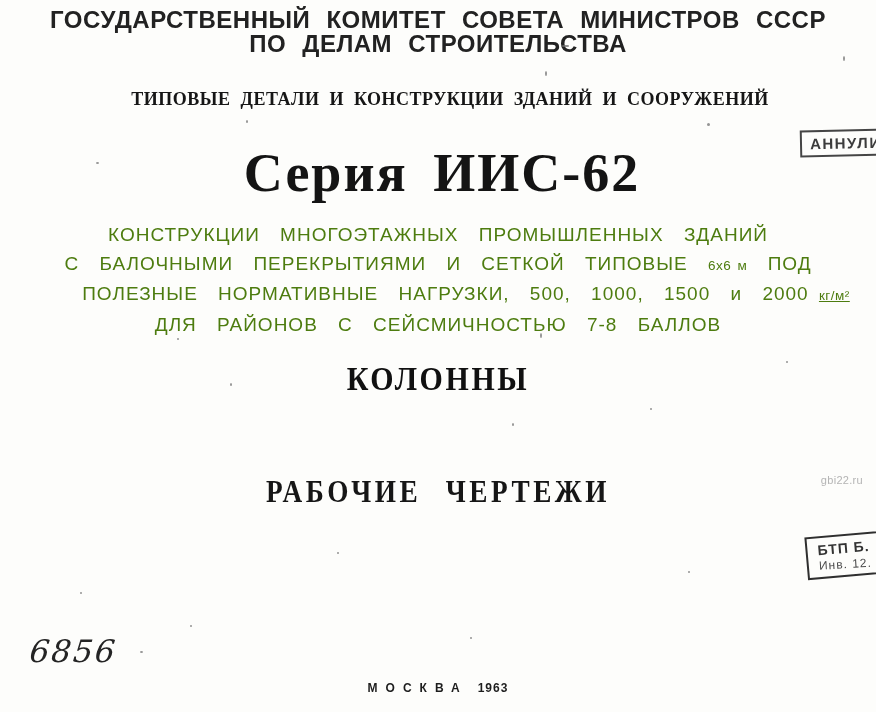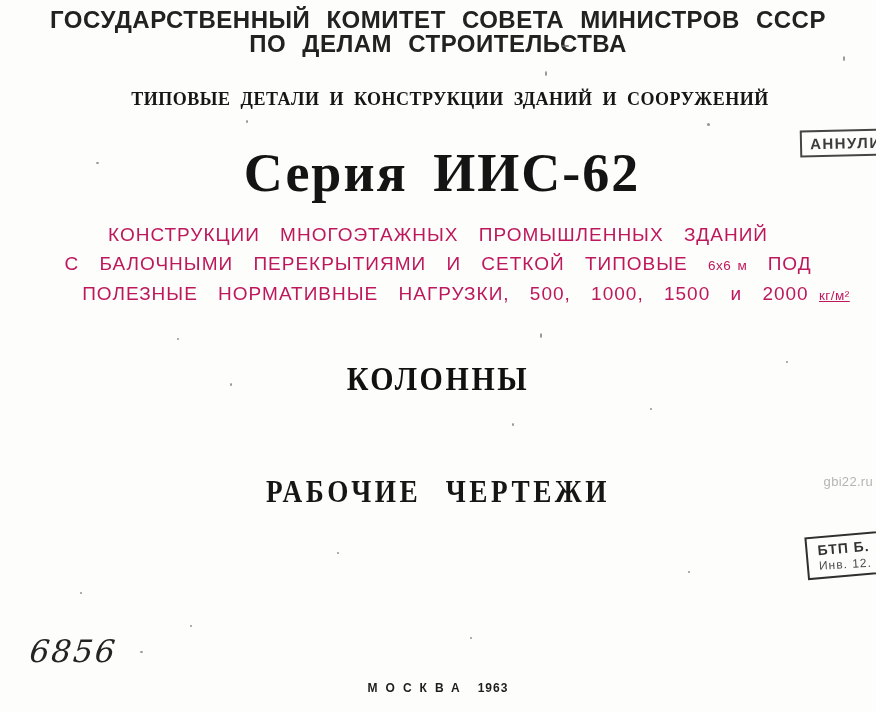--- a/index.html
+++ b/index.html
@@ -33,21 +33,21 @@
   .series-title {
     position: absolute; top: 142px; left: 4px; width: 100%; text-align: center;
     font-family: "Liberation Serif", serif; font-weight: bold;
     font-size: 54px; letter-spacing: 2px; word-spacing: 10px; color: #141414;
   }
 
   
   .desc { position: absolute; top: 221px; left: 0; width: 876px; text-align: center; }
   .desc-line {
     font-size: 19px; letter-spacing: 1px; word-spacing: 14px;
-    line-height: 28.5px; color: #be185d; white-space: nowrap;
+    line-height: 28.5px; color: #4d7c0f; white-space: nowrap;
   }
   .desc-line .small-unit { font-size: 13.5px; letter-spacing: 0.5px; word-spacing: 2px; margin-top: 15px; }
   .desc-line.shift-right { transform: translateX(28px); }
   .unit-tight { margin-left: -10px; text-decoration: underline; }
 
   
   .kolonny {
     position: absolute; top: 360px; left: 0; width: 100%; text-align: center;
     font-family: "Liberation Serif", serif; font-weight: bold;
     font-size: 34px; letter-spacing: 3px; color: #111;
@@ -55,22 +55,22 @@
   }
   .rabochie {
     position: absolute; top: 474px; left: 0; width: 100%; text-align: center;
     font-family: "Liberation Serif", serif; font-weight: bold;
     font-size: 31px; letter-spacing: 4px; word-spacing: 16px; color: #161616;
     transform: scaleX(0.88);
   }
 
   
   .watermark {
-    position: absolute; top: 474px; right: 3px;
-    font-size: 13px; color: #b4b4b4; letter-spacing: 0.3px;
+    position: absolute; top: 474px; right: 13px;
+    font-size: 11px; color: #b4b4b4; letter-spacing: 0.3px;
   }
 
   
   .stamp-annul {
     position: absolute; top: 129px; left: 800px; width: 120px;
     border: 2px solid #454545; padding: 3px 4px 3px 8px;
     transform: rotate(-1.2deg);
     font-size: 15px; font-weight: bold; letter-spacing: 1.5px; color: #3c3c3c;
     background: rgba(253,253,251,0.6);
   }
@@ -113,20 +113,21 @@
   </div>
 
   <div class="series-label">ТИПОВЫЕ ДЕТАЛИ И КОНСТРУКЦИИ ЗДАНИЙ И СООРУЖЕНИЙ</div>
 
   <div class="series-title">Серия ИИС-62</div>
 
   <div class="desc">
     <div class="desc-line">КОНСТРУКЦИИ МНОГОЭТАЖНЫХ ПРОМЫШЛЕННЫХ ЗДАНИЙ</div>
     <div class="desc-line"><span>С БАЛОЧНЫМИ ПЕРЕКРЫТИЯМИ И СЕТКОЙ ТИПОВЫЕ</span> <span class="small-unit">6х6 м</span> <span>ПОД</span></div>
     <div class="desc-line shift-right"><span>ПОЛЕЗНЫЕ НОРМАТИВНЫЕ НАГРУЗКИ, 500, 1000, 1500 и 2000</span> <span class="small-unit unit-tight">кг/м²</span></div>
+    <div class="desc-line">ДЛЯ РАЙОНОВ С СЕЙСМИЧНОСТЬЮ 7-8 БАЛЛОВ</div>
   </div>
 
   <div class="kolonny">КОЛОННЫ</div>
 
   <div class="rabochie">РАБОЧИЕ ЧЕРТЕЖИ</div>
 
   <div class="watermark">gbi22.ru</div>
 
   <div class="stamp-annul">
     <span>АННУЛИ</span>

